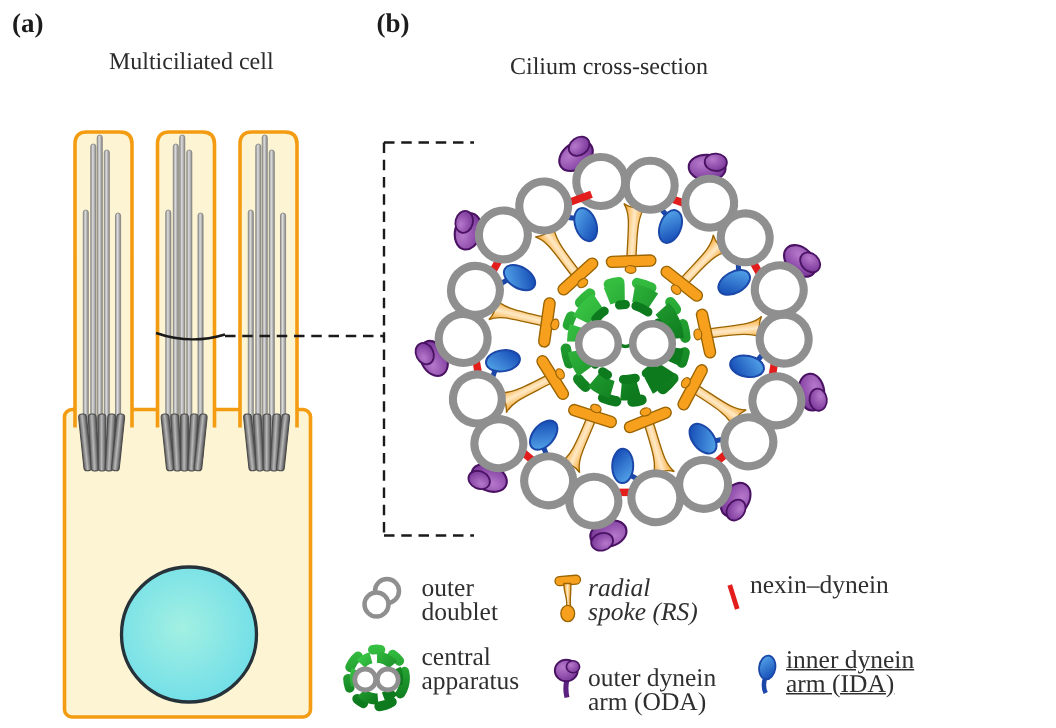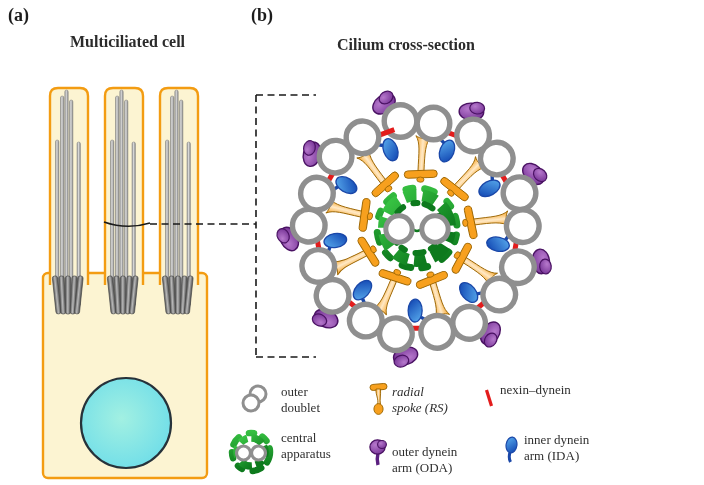--- a/index.html
+++ b/index.html
@@ -3,40 +3,40 @@
 <meta charset="utf-8">
 <style>
   html,body{margin:0;padding:0;background:#ffffff;}
   .figure{
     position:relative;width:704px;height:485px;background:#ffffff;
     font-family:"Liberation Serif", serif;color:#2f2f2f;overflow:hidden;
   }
   .panel-label{position:absolute;font-size:18px;font-weight:bold;color:#1c1c1c;}
   #label-a{left:8px;top:5px;}
   #label-b{left:251px;top:5px;}
-  .panel-title{position:absolute;font-size:16px;color:#2b2b2b;text-align:center;font-weight:bold;}
+  .panel-title{position:absolute;font-size:16px;color:#2b2b2b;text-align:center;}
   #title-a{left:40px;top:33px;width:175px;}
   #title-b{left:300px;top:36px;width:212px;}
   .art{position:absolute;}
   #cell-art{left:30px;top:80px;width:200px;height:405px;}
   #axoneme-art{left:140px;top:85px;width:430px;height:295px;}
   .legend-icon{position:absolute;}
   #ic-doublet{left:240px;top:384px;}
   #ic-spoke{left:367px;top:382px;}
   #ic-ndrc{left:482px;top:387px;}
   #ic-central{left:227px;top:428px;}
   #ic-oda{left:368px;top:438px;}
   #ic-ida{left:503px;top:436px;}
-  .legend-text{position:absolute;font-size:13px;line-height:15.5px;color:#2f2f2f;white-space:nowrap;}
+  .legend-text{position:absolute;font-size:17px;line-height:15.5px;color:#2f2f2f;white-space:nowrap;}
   #tx-doublet{left:281px;top:384px;}
   #tx-spoke{left:392px;top:384px;font-style:italic;}
   #tx-ndrc{left:500px;top:382px;text-align:right;}
   #tx-central{left:281px;top:430px;}
   #tx-oda{left:392px;top:432px;margin-top:12px;}
-  #tx-ida{left:524px;top:432px;}
+  #tx-ida{left:524px;top:432px;text-decoration:underline;}
 </style>
 </head>
 <body>
 
 <div class="figure">
 
   <div class="panel-label" id="label-a">(a)</div>
   <div class="panel-title" id="title-a">Multiciliated cell</div>
 
   <div class="panel-label" id="label-b">(b)</div>

